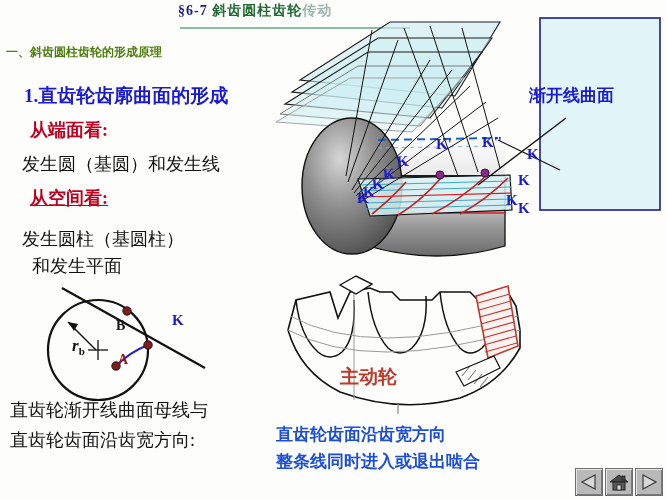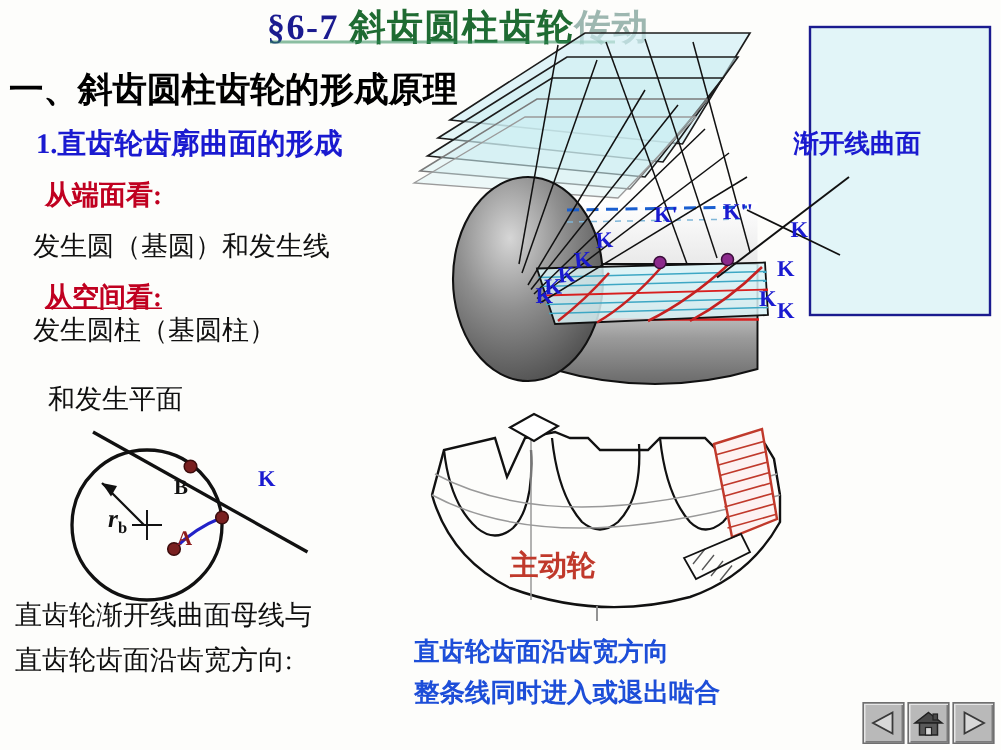--- a/index.html
+++ b/index.html
@@ -5,32 +5,32 @@
   html,body{margin:0;padding:0;background:#ffffff;}
   body{
     width:667px;height:500px;position:relative;overflow:hidden;
     font-family:"Liberation Serif","DejaVu Serif",serif;
     background:#fdfdfb;
   }
   .abs{position:absolute;}
   
   #title{
     left:178px;top:2px;
-    font-size:24px;font-weight:bold;color:#1b1b8f;
+    font-size:14px;font-weight:bold;color:#1b1b8f;
     letter-spacing:1px;white-space:nowrap;
     font-family:"Liberation Serif","DejaVu Serif",serif;
   }
   #title .green{color:#1f6b32;}
   #title .faded{color:#9db7b0;}
   #title-underline{
     left:180px;top:27px;width:230px;height:2px;background:#2e8b57;opacity:.55;
   }
   
   .h-black{
-    font-size:23px;font-weight:bold;color:#000000;white-space:nowrap;
+    font-size:12px;font-weight:bold;color:#4d7c0f;white-space:nowrap;
   }
   .h-blue{
     font-size:19px;font-weight:bold;color:#1a1ad0;white-space:nowrap;
   }
   .h-red{
     font-size:18px;font-weight:bold;color:#c00020;white-space:nowrap;
   }
   .t-black{
     font-size:18px;color:#101010;white-space:nowrap;
   }
@@ -200,21 +200,21 @@
 <div class="abs h-black" style="left:6px;top:44px;">一、斜齿圆柱齿轮的形成原理</div>
 
 <div class="abs h-blue" style="left:24px;top:83px;">1.直齿轮齿廓曲面的形成</div>
 
 <div class="abs h-red" style="left:30px;top:118px;">从端面看:</div>
 
 <div class="abs t-black" style="left:22px;top:152px;">发生圆（基圆）和发生线</div>
 
 <div class="abs h-red" style="left:30px;top:186px;text-decoration:underline;">从空间看:</div>
 
-<div class="abs t-black" style="left:22px;top:208px;">发生圆柱（基圆柱）</div>
+<div class="abs t-black" style="left:22px;top:227px;">发生圆柱（基圆柱）</div>
 
 <div class="abs t-black" style="left:32px;top:254px;">和发生平面</div>
 
 <div class="abs" style="left:72px;top:312px;font-size:17px;font-weight:bold;color:#111;font-style:italic;margin-top:24px;"><span>r</span><sub style="font-size:11px;font-style:normal;">b</sub></div>
 
 <div class="abs lbl-red" style="left:118px;top:352px;">A</div>
 
 <div class="abs" style="left:116px;top:318px;font-size:14px;font-weight:bold;color:#111;">B</div>
 
 <div class="abs lbl-navy" style="left:172px;top:312px;">K</div>

